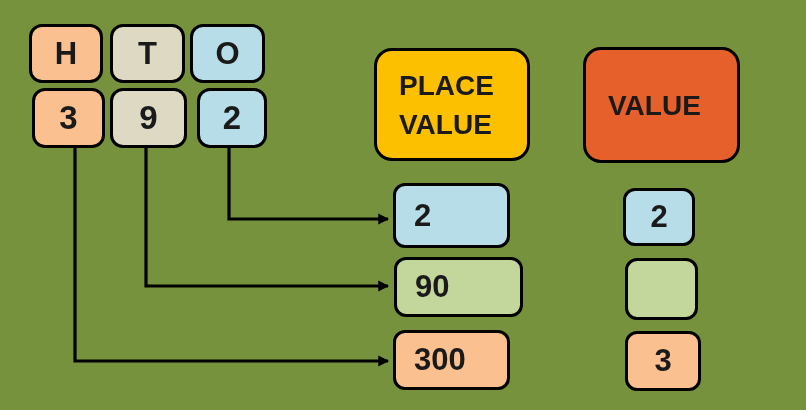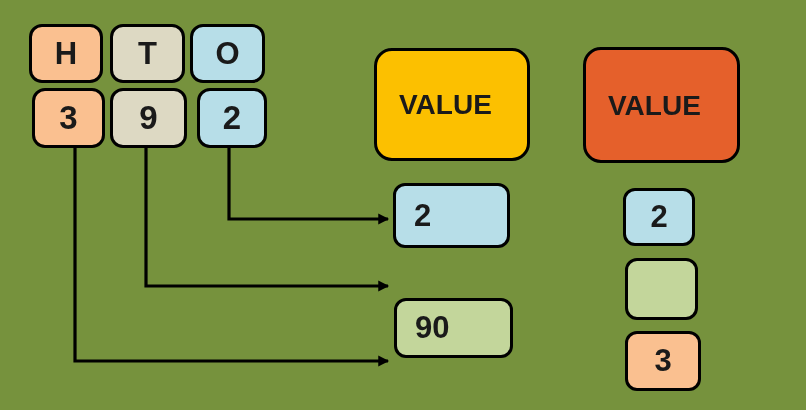--- a/index.html
+++ b/index.html
@@ -52,21 +52,21 @@
     border-radius: 12px;
     font-size: 31px;
     justify-content: flex-start;
     padding-left: 18px;
   }
   .fv-item {
     border-radius: 12px;
     font-size: 31px;
   }
   .pos-pv0 { left: 393px; top: 183px; width: 117px; height: 65px; }
-  .pos-pv1 { left: 394px; top: 257px; width: 119px; height: 60px; margin-top: 41px; }
+  .pos-pv1 { left: 394px; top: 257px; width: 129px; height: 60px; }
   .pos-pv2 { left: 393px; top: 330px; width: 117px; height: 60px; }
   .pos-fv0 { left: 623px; top: 188px; width: 72px; height: 58px; }
   .pos-fv1 { left: 625px; top: 258px; width: 73px; height: 62px; }
   .pos-fv2 { left: 625px; top: 331px; width: 76px; height: 60px; }
   
   .connectors {
     position: absolute;
     left: 0; top: 0;
     width: 806px; height: 410px;
     pointer-events: none;
@@ -95,27 +95,29 @@
 
   <div class="box letter-box pos-h" style="background-color: rgb(250, 192, 144);">H</div>
   <div class="box letter-box pos-t" style="background-color: rgb(221, 217, 195);">T</div>
   <div class="box letter-box pos-o" style="background-color: rgb(183, 222, 232);">O</div>
 
   <div class="box digit-box pos-3" style="background-color: rgb(250, 192, 144);">3</div>
   <div class="box digit-box pos-9" style="background-color: rgb(221, 217, 195);">9</div>
   <div class="box digit-box pos-2" style="background-color: rgb(183, 222, 232);">2</div>
 
   <div class="box header-box pos-pv-title" style="background-color: rgb(252, 192, 0);">
+    <span>PLACE</span>
     <span>VALUE</span>
   </div>
 
   <div class="box header-box pos-fv-title" style="background-color: rgb(229, 96, 43);">
     <span>VALUE</span>
   </div>
 
   <div class="box pv-item pos-pv0" style="background-color: rgb(183, 222, 232);">2</div>
   <div class="box pv-item pos-pv1" style="background-color: rgb(195, 214, 155);">90</div>
+  <div class="box pv-item pos-pv2" style="background-color: rgb(250, 192, 144);">300</div>
 
   <div class="box fv-item pos-fv0" style="background-color: rgb(183, 222, 232);">2</div>
   <div class="box fv-item pos-fv1" style="background-color: rgb(195, 214, 155);"></div>
   <div class="box fv-item pos-fv2" style="background-color: rgb(250, 192, 144);">3</div>
 
 </div>
 
 </body></html>

